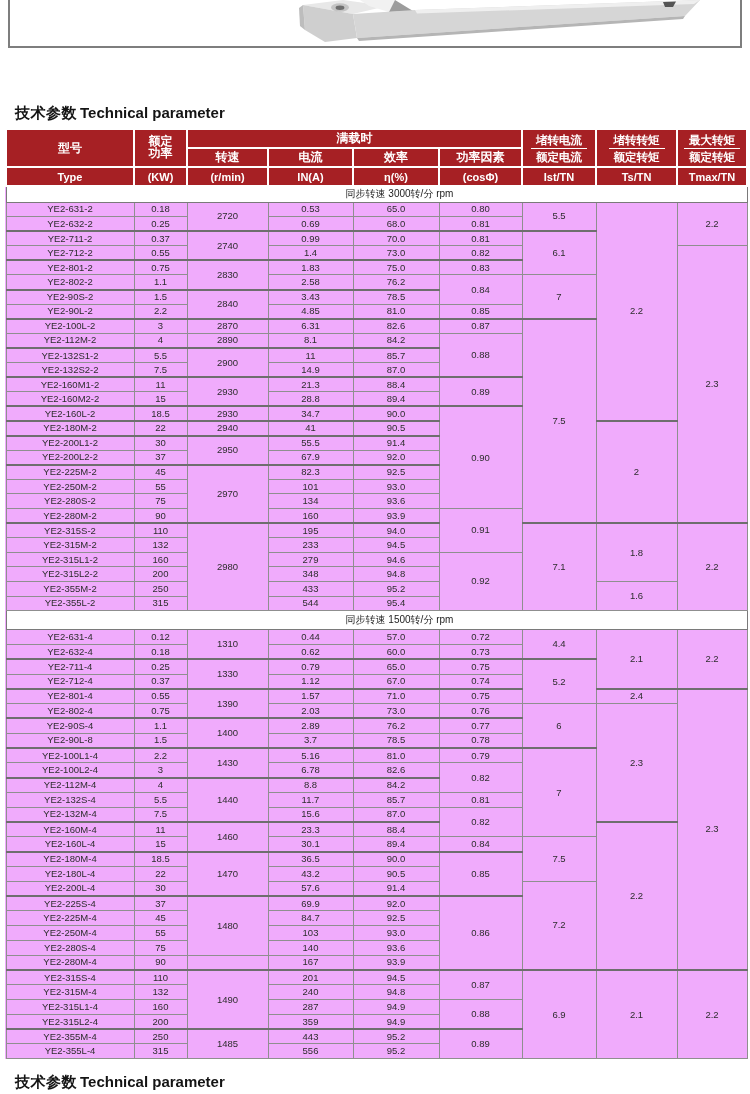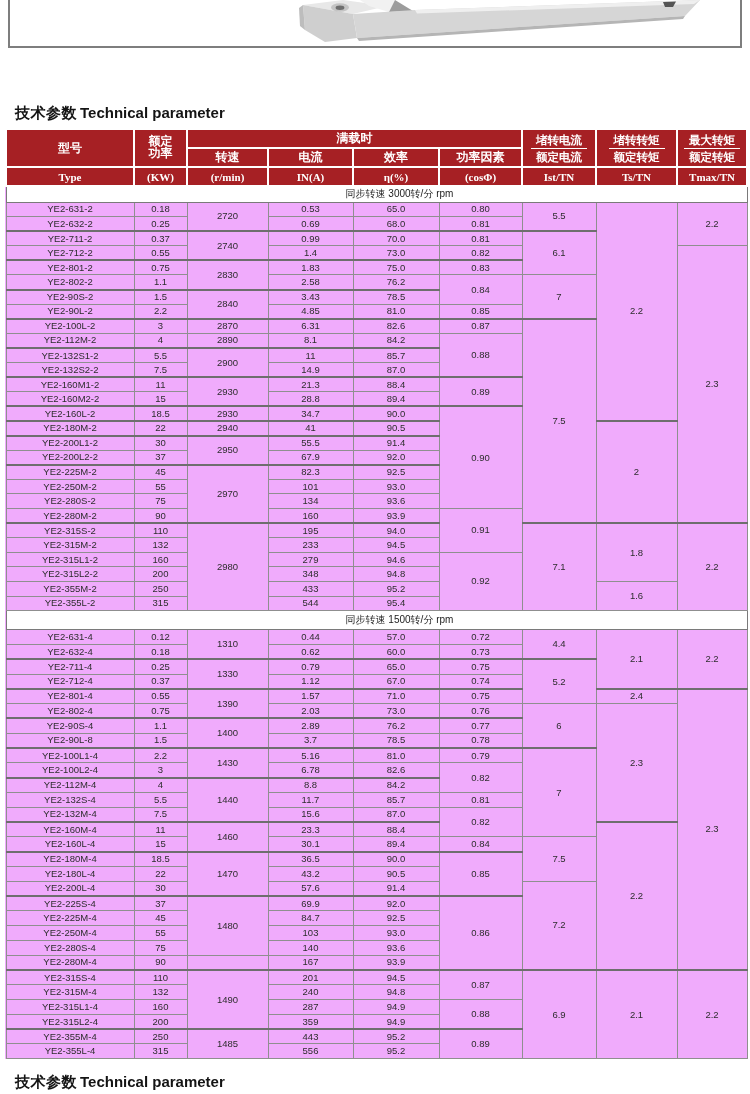--- a/index.html
+++ b/index.html
@@ -17,21 +17,21 @@
   .param-heading .en{font-weight:bold;margin-left:3px;}
   .param-heading.bottom{margin-top:14px;}
 
   
   table.spec{border-collapse:collapse;table-layout:fixed;margin:0 0 0 5px;
              border:1px solid #6b6b6b;background:#f0abfc;}
   thead th{background:var(--red,#a62024);color:#fff;border:2px solid #fff;
            font-weight:bold;padding:0;text-align:center;vertical-align:middle;}
   thead tr.h1 th{height:13px;font-size:12px;}
   thead tr.h2 th{height:16px;font-size:12px;}
-  thead tr.h3 th{height:17px;font-size:11px;font-family:Liberation Serif, serif;}
+  thead tr.h3 th{height:17px;font-size:11px;}
   th .two{display:block;font-size:12px;line-height:12px;font-family:Liberation Mono, monospace;}
   th .fr-top{display:inline-block;border-bottom:1px solid #fff;padding:0 5px 2px;
              font-size:11.5px;line-height:12px;text-align:right;}
   th .fr-bot{display:block;padding-top:2px;font-size:11.5px;line-height:12px;}
 
   tbody td{border:1px solid #8f8f8f;text-align:center;vertical-align:middle;
            font-size:9.5px;color:#2d2d2d;padding:0;line-height:1.05;}
   tbody.s1 tr{height:14.6px;}
   tbody.s2 tr{height:14.8px;}
   tbody tr.sec{height:16px;}

